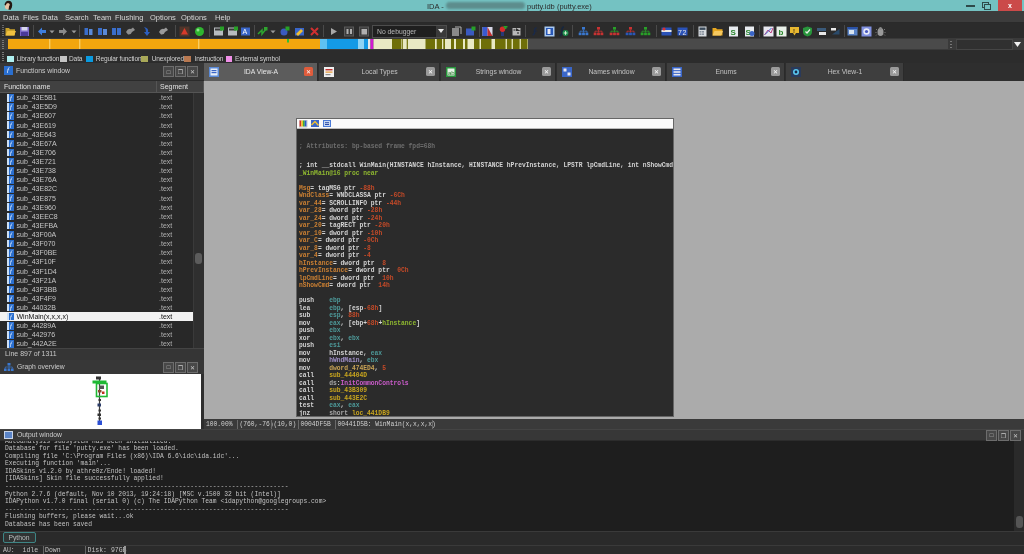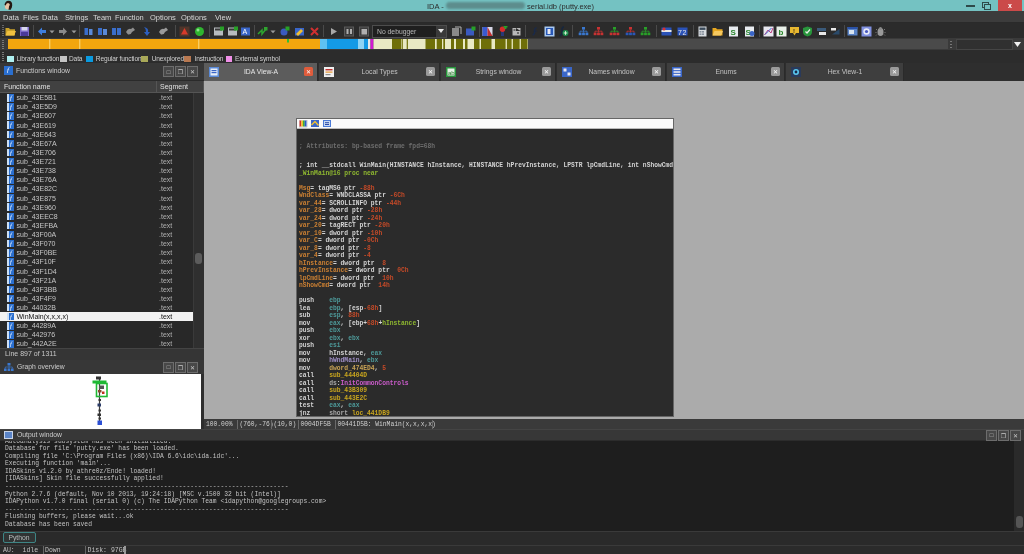--- a/index.html
+++ b/index.html
@@ -12,36 +12,36 @@
 </style></head><body>
 <div id="root">
 
 <div class="a" style="left:0;top:0;width:1024px;height:10.5px;background:#74c2c2"></div>
 <svg class="a" style="left:2px;top:0" width="12" height="10" viewBox="0 0 12 10">
  <ellipse cx="6" cy="6" rx="3.2" ry="3.6" fill="#e7c3a4"></ellipse>
  <path d="M2.5 5 Q3 1 6.5 0.8 Q10.5 1 10.2 5.5 Q10 8.5 8.5 9.5 L7.5 6 Q8.5 3.5 6 3 Q4 3 3.8 5.5 Z" fill="#241812"></path>
  <path d="M7.2 5.5 Q9.5 6 8.8 9.8 L6.5 9.8 Z" fill="#241812"></path>
 </svg>
 <div class="a" style="left:427px;top:1.5px;font-size:7.5px;color:#2c2c2c">IDA -</div>
-<div class="a" style="left:527px;top:1.5px;font-size:7.5px;color:#2c2c2c">serial.idb (putty.exe)</div>
+<div class="a" style="left:527px;top:1.5px;font-size:7.5px;color:#2c2c2c">putty.idb (putty.exe)</div>
 <div class="a" style="left:446px;top:2px;width:79px;height:7px;background:#5d8d8d;border-radius:3.5px;filter:blur(1.2px)"></div>
 <div class="a" style="left:966px;top:4.5px;width:9px;height:2px;background:#2e4a4a"></div>
 <div class="a" style="left:982px;top:1.5px;width:7px;height:6px;border:1px solid #2e4a4a"></div>
 <div class="a" style="left:984px;top:3.5px;width:7px;height:6px;border:1px solid #2e4a4a;background:#74c2c2"></div>
 <div class="a flx" style="left:998px;top:0;width:24px;height:10.5px;background:#cb4a49;color:#fff;font-size:7px;font-weight:bold">x</div>
 <div class="a" style="left:0;top:10.5px;width:1024px;height:12px;background:#3c3c3c;border-bottom:1px solid #2a2a2a"></div>
 <div class="a" style="left:3px;top:13px;font-size:7.5px;color:#d6d6d6">Data</div>
 <div class="a" style="left:23px;top:13px;font-size:7.5px;color:#d6d6d6">Files</div>
 <div class="a" style="left:42px;top:13px;font-size:7.5px;color:#d6d6d6">Data</div>
-<div class="a" style="left:65px;top:13px;font-size:7.5px;color:#d6d6d6">Strings</div>
+<div class="a" style="left:65px;top:13px;font-size:7.5px;color:#d6d6d6">Search</div>
 <div class="a" style="left:93px;top:13px;font-size:7.5px;color:#d6d6d6">Team</div>
-<div class="a" style="left:115px;top:13px;font-size:7.5px;color:#d6d6d6">Function</div>
+<div class="a" style="left:115px;top:13px;font-size:7.5px;color:#d6d6d6">Flushing</div>
 <div class="a" style="left:150px;top:13px;font-size:7.5px;color:#d6d6d6">Options</div>
 <div class="a" style="left:181px;top:13px;font-size:7.5px;color:#d6d6d6">Options</div>
-<div class="a" style="left:215px;top:13px;font-size:7.5px;color:#d6d6d6">View</div>
+<div class="a" style="left:215px;top:13px;font-size:7.5px;color:#d6d6d6">Help</div>
 <div class="a" style="left:0;top:23px;width:1024px;height:15px;background:#2b2b2b"></div>
 <div class="a" style="left:2px;top:25px;width:2px;height:11px;background:repeating-linear-gradient(#666 0,#666 1px,#2b2b2b 1px,#2b2b2b 2px)"></div>
 <svg class="a" style="left:5px;top:25.5px" width="11" height="11" viewBox="0 0 11 11">
       <path d="M0.5 9.5 L0.5 2 L4 2 L5 3.2 L10 3.2 L10 9.5 Z" fill="#caa22a"></path>
       <path d="M0.5 9.5 L2.5 5 L11 5 L9 9.5 Z" fill="#f0c040"></path>
     </svg>
 <svg class="a" style="left:19px;top:25.5px" width="11" height="11" viewBox="0 0 11 11">
       <rect x="1" y="1" width="9" height="9" fill="#7a68c8"></rect>
       <rect x="2.5" y="1" width="6" height="3.5" fill="#d8d8f0"></rect>
       <rect x="2" y="6" width="7" height="4" fill="#4a3a9a"></rect>

